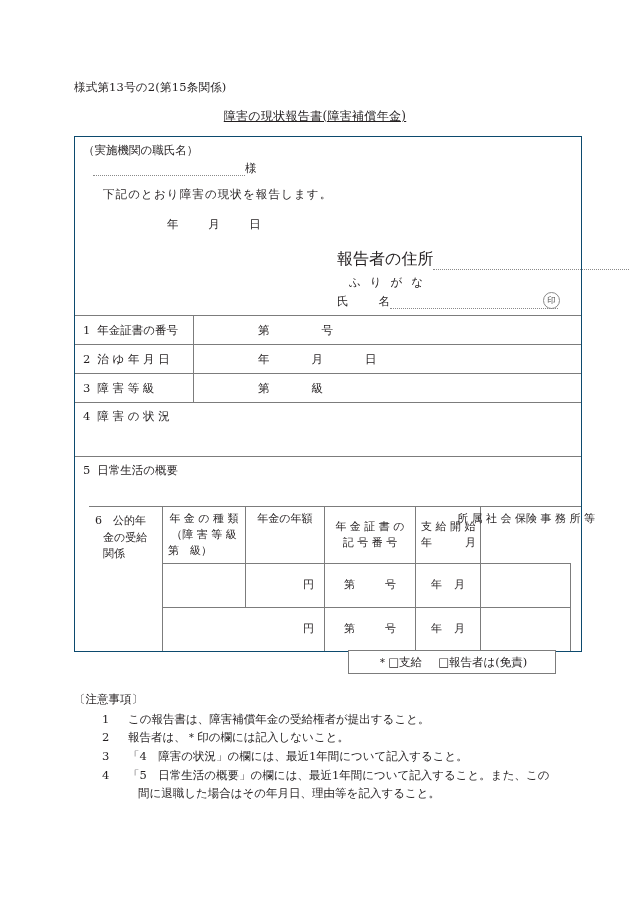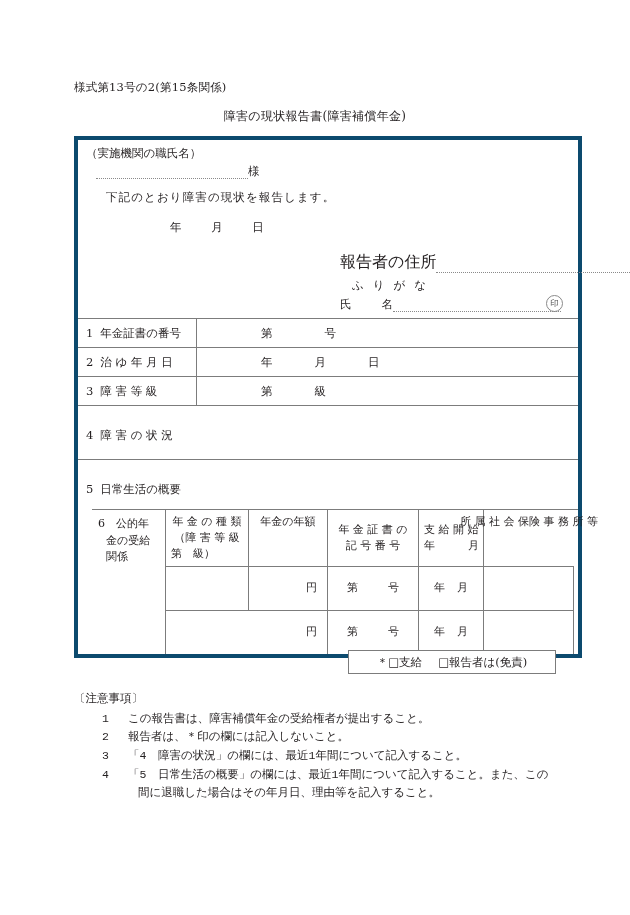--- a/index.html
+++ b/index.html
@@ -28,29 +28,30 @@
     letter-spacing: .2px;
     white-space: nowrap;
   }
   .doc-title {
     position: absolute;
     left: 0; right: 0;
     top: 108px;
     text-align: center;
     font-size: 12px;
     letter-spacing: .3px;
+    text-decoration: underline;
   }
 
   
   .form-frame {
     position: absolute;
     left: 74px;
     top: 136px;
     width: 508px;
-    border: 4px solid #0c4a6e;
+    border: 1px solid #0c4a6e;
     box-sizing: border-box;
   }
 
   
   .intro {
     position: relative;
     height: 178px;
     box-sizing: border-box;
   }
   .intro-agency {
@@ -152,21 +153,21 @@
     white-space: nowrap;
   }
   .val .g1 { margin-right: 52px; }
   .val .g2 { margin-right: 42px; }
   .val .g3 { margin-right: 0; }
 
   
   .block {
     border-top: 1px solid #7c7c7c;
     box-sizing: border-box;
-    padding: 22px 0 0 8px;
+    padding: 6px 0 0 8px;
     font-size: 11.5px;
     white-space: nowrap;
   }
   .block .num { margin-right: 7px; }
   .block-4 { height: 54px; }
   .block-5 { height: 50px; }
 
   
   .t6 {
     border-top: 1px solid #7c7c7c;
@@ -219,21 +220,20 @@
   .paybox .opt1 { margin-right: 16px; }
 
   
   .notes {
     position: absolute;
     left: 74px;
     top: 690px;
     width: 510px;
     font-size: 11.5px;
     line-height: 1.62;
-    font-family: Liberation Mono, monospace;
   }
   .notes-title { margin-bottom: 1px; }
   .note {
     display: flex;
     margin-left: 28px;
   }
   .note .n { width: 26px; flex: none; }
   .note .txt { flex: 1; }
   .note .cont { display: block; text-indent: 10px; }
 </style>

